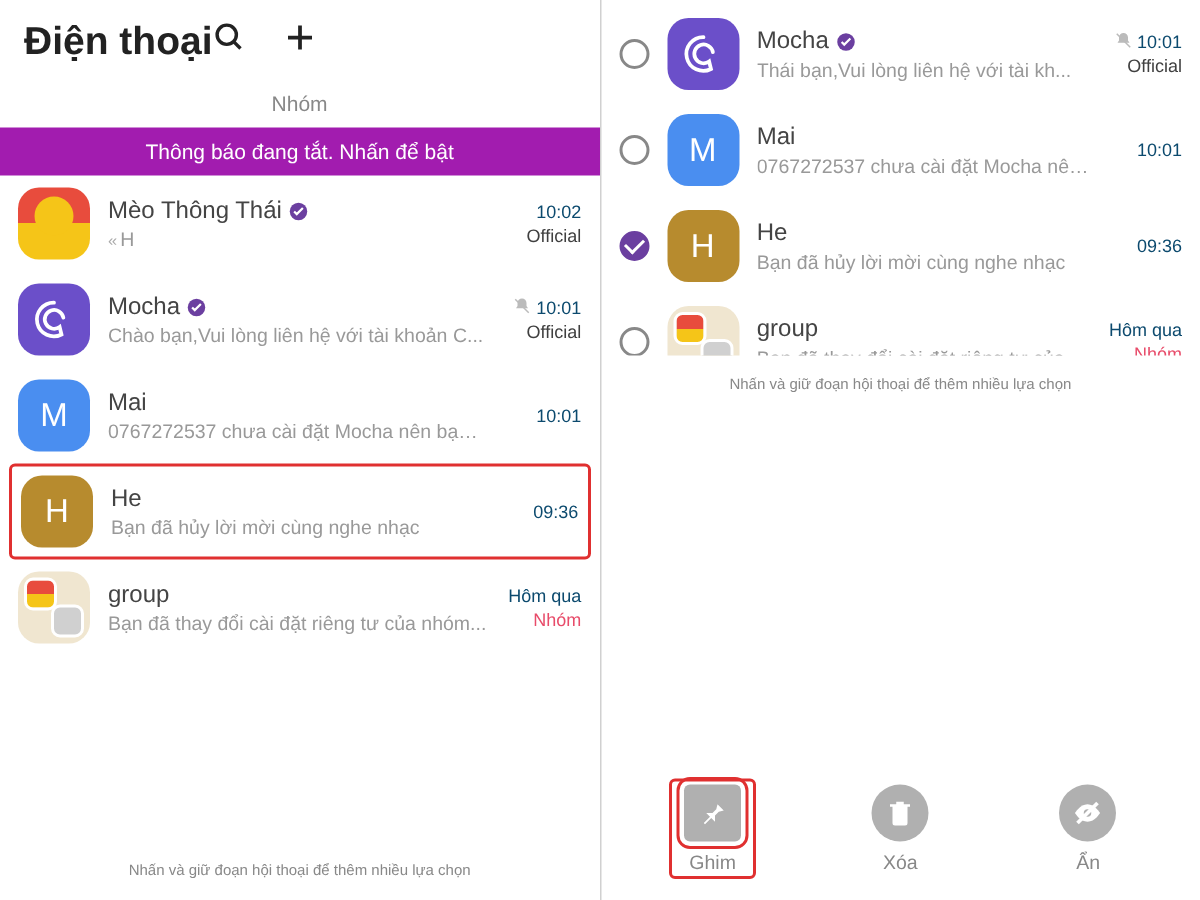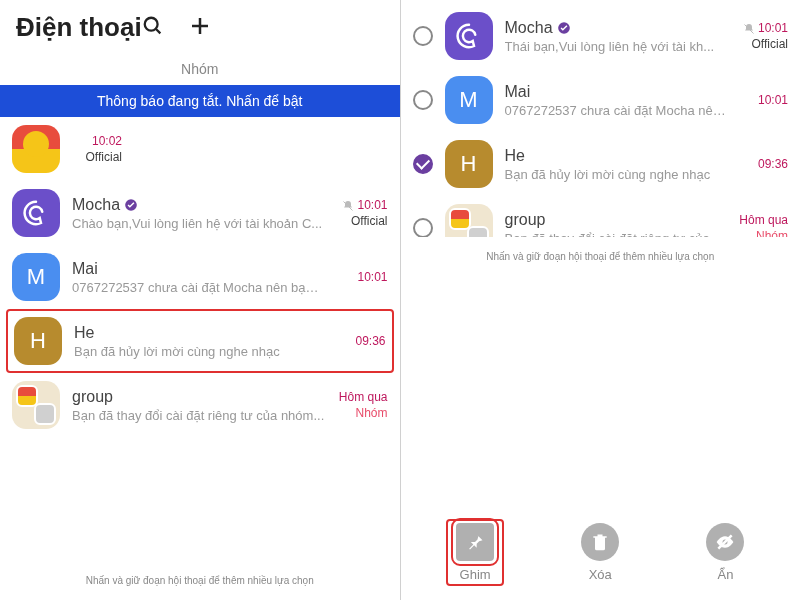--- a/index.html
+++ b/index.html
@@ -11,21 +11,21 @@
 .header { padding: 12px 16px 0; display: flex; align-items: center; }
 .title { font-size: 26px; font-weight: 700; color: #222; }
 .header-actions { display: flex; gap: 24px; align-items: center; }
 .icon-btn { cursor: pointer; color: #222; }
 
 .tabs { display: flex; margin-top: 8px; }
 .tab { flex: 1; text-align: center; padding: 10px 0 8px; font-size: 14px; color: #888; position: relative; }
 .tab.active { color: #6b3fa0; font-weight: 500; }
 .tab.active::after { content: ""; position: absolute; left: 18px; right: 18px; bottom: 0; height: 3px; background: #6b3fa0; }
 
-.banner { background: #1d4ed8; color: #fff; text-align: center; padding: 8px; font-size: 14px; }
+.banner { background: #a21caf; color: #fff; text-align: center; padding: 8px; font-size: 14px; }
 
 .chat-list { flex: 1; overflow: hidden; }
 .chat-item { display: flex; align-items: center; padding: 8px 12px; gap: 12px; position: relative; }
 .chat-item.highlighted { border: 2px solid #e03030; border-radius: 4px; margin: 0 6px; padding: 6px 6px; }
 .radio { width: 20px; height: 20px; border: 2px solid #888; border-radius: 50%; flex-shrink: 0; display: flex; align-items: center; justify-content: center; }
 .radio.checked { background: #6b3fa0; border-color: #6b3fa0; }
 .radio.checked::after { content: ""; width: 10px; height: 6px; border-left: 2px solid #fff; border-bottom: 2px solid #fff; transform: rotate(-45deg) translate(1px,-1px); }
 
 .avatar { width: 48px; height: 48px; border-radius: 14px; flex-shrink: 0; display: flex; align-items: center; justify-content: center; font-size: 22px; color: #fff; font-weight: 400; }
 .avatar.iron { background: linear-gradient(#e84c3d 50%, #f5c518 50%); position: relative; overflow: hidden; }
@@ -40,21 +40,21 @@
 .avatar.group .mini.m2 { bottom: 4px; right: 4px; background: #d0d0d0; }
 
 .chat-body { flex: 1; min-width: 0; }
 .chat-top { display: flex; align-items: center; gap: 4px; }
 .chat-name { font-size: 16px; color: #444; font-weight: 500; }
 .verified { width: 14px; height: 14px; }
 .chat-msg { font-size: 13px; color: #999; white-space: nowrap; overflow: hidden; text-overflow: ellipsis; margin-top: 2px; }
 .reply-icon { color: #aaa; font-size: 11px; margin-right: 2px; }
 
 .chat-meta { text-align: right; flex-shrink: 0; min-width: 50px; }
-.chat-time { font-size: 12px; color: #be185d; display: flex; align-items: flex-end; justify-content: flex-end; gap: 3px; }
+.chat-time { font-size: 12px; color: #0c4a6e; display: flex; align-items: flex-start; justify-content: flex-end; gap: 3px; }
 .chat-label { font-size: 12px; color: #404040; margin-top: 2px; font-weight: 500; }
 .chat-label.group { color: #e84c6a; }
 .muted-icon { width: 12px; height: 12px; }
 
 .hint { text-align: center; font-size: 10px; color: #888; padding: 14px 12px; }
 
 
 .action-bar { display: flex; padding: 10px 12px 14px; gap: 0; }
 .action { flex: 1; display: flex; flex-direction: column; align-items: center; gap: 6px; font-size: 13px; color: #888; }
 .action.highlighted .circ { outline: 2px solid #e03030; outline-offset: 3px; border-radius: 4px; }
@@ -88,20 +88,30 @@
   <div class="tabs">
     <div class="tab">Nhóm</div>
   </div>
 
   <div class="banner">Thông báo đang tắt. Nhấn để bật</div>
 
   <div class="chat-list" id="left-list">
       <div class="chat-item ">
 
     <div class="avatar iron"></div>
+    <div class="chat-body">
+      <div class="chat-top">
+        <span class="chat-name">Mèo Thông Thái</span>
+        <svg class="verified" viewBox="0 0 24 24">
+              <circle cx="12" cy="12" r="10" fill="#6b3fa0"></circle>
+              <path d="M7 12 l3 3 l7 -7" stroke="#fff" stroke-width="2.5" fill="none"></path>
+            </svg>
+      </div>
+      <div class="chat-msg"><span class="reply-icon">«</span>H</div>
+    </div>
     <div class="chat-meta">
       <div class="chat-time">
             <span>10:02</span>
           </div>
       <div class="chat-label ">Official</div>
     </div>
   </div>
       <div class="chat-item ">
 
     <div class="avatar mocha">

